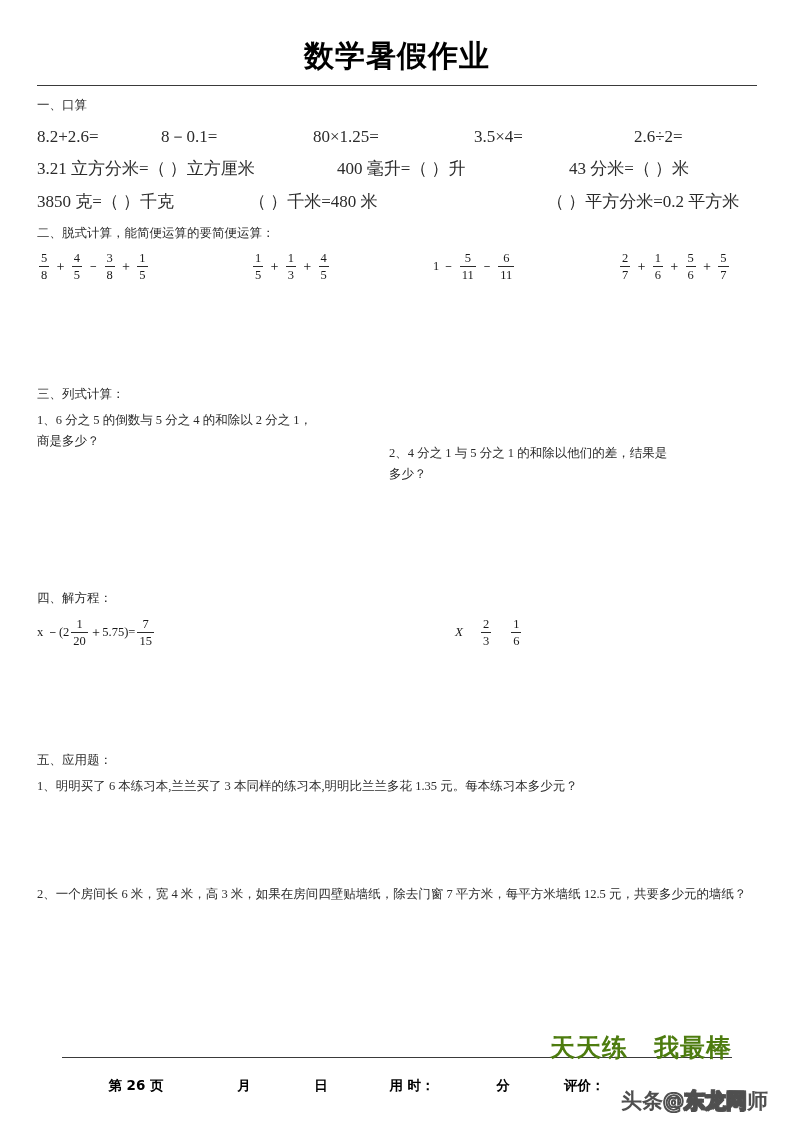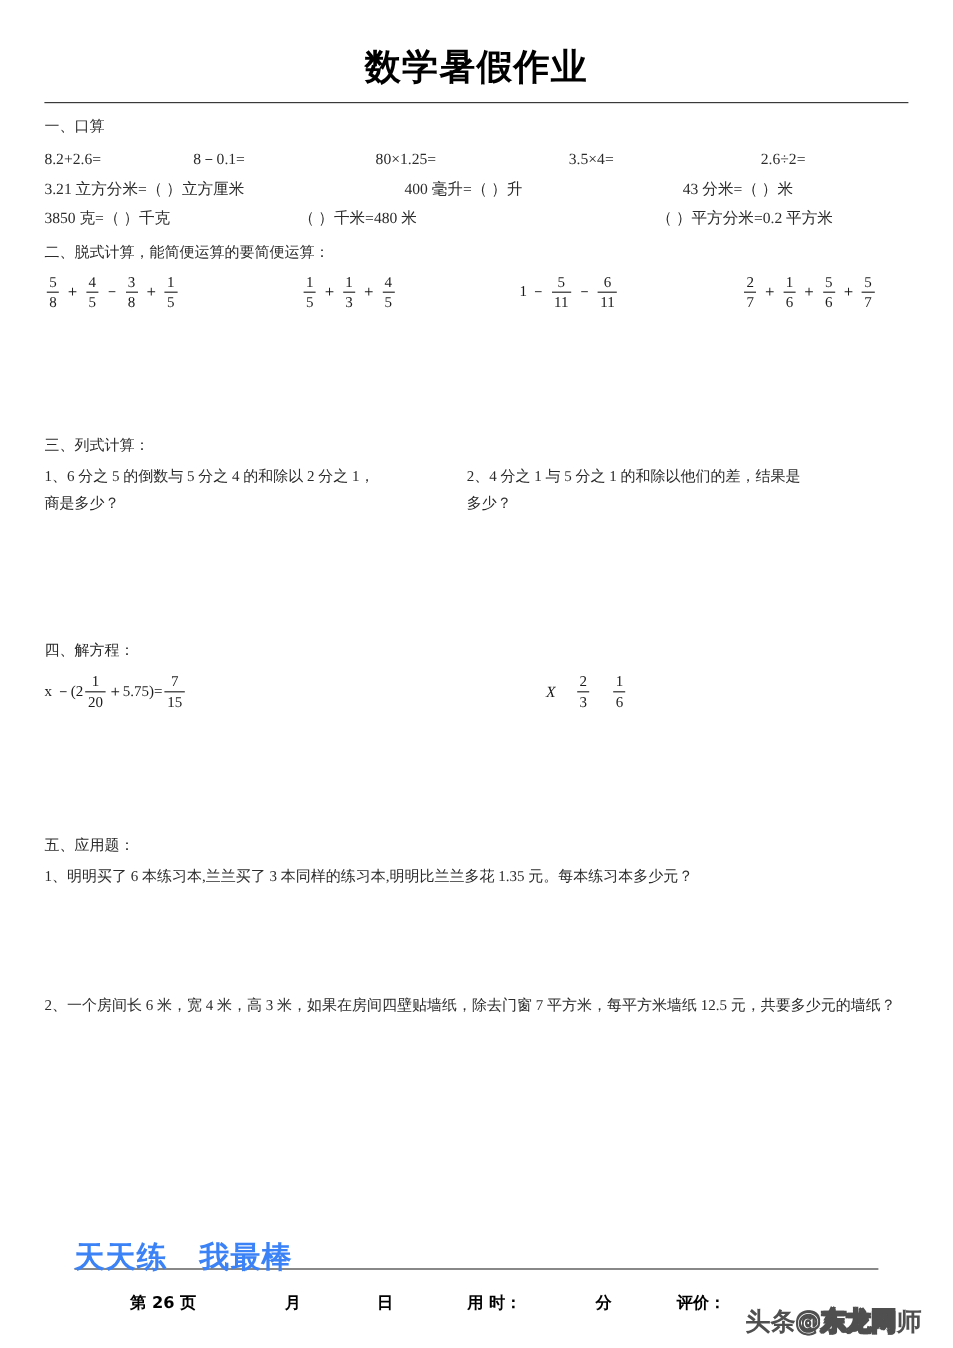--- a/index.html
+++ b/index.html
@@ -43,21 +43,21 @@
   
   .sec-head {
     font-size: 12.5px;
     margin: 0 0 7px 0;
     color: #2b2b2b;
   }
 
   
   .oral-row {
     display: flex;
-    font-size: 13px;
+    font-size: 17px;
     line-height: 1.9;
     color: #2b2b2b;
     white-space: nowrap;
   }
   .oral-row .cell { flex: 0 0 auto; }
   .r1 .c1 { width: 124px; }
   .r1 .c2 { width: 152px; }
   .r1 .c3 { width: 161px; }
   .r1 .c4 { width: 160px; }
   .r1 .c5 { width: auto; }
@@ -113,21 +113,21 @@
 
   
   .sp-tall   { height: 104px; }
   .sp-mid    { height: 86px; }
 
   .two-col {
     display: flex;
     margin-top: 2px;
   }
   .two-col .col-l { width: 352px; flex: 0 0 352px; }
-  .two-col .col-r { flex: 1 1 auto; }
+  .two-col .col-r { flex: 1 1 auto; margin-top: 33px; }
   .two-col p {
     margin: 0;
     font-size: 12.5px;
     line-height: 1.72;
     color: #2b2b2b;
   }
 
   
   .eq-row {
     display: flex;
@@ -163,25 +163,25 @@
     left: 0;
     right: 0;
     top: 26px;
     border-top: 1.3px solid #3a3a3a;
   }
   .footer-slogan {
     position: absolute;
     left: 0;
     right: 0;
     top: 0;
-    text-align: left;
+    text-align: right;
     font-family: "DejaVu Sans", sans-serif;
     font-weight: bold;
     font-size: 25px;
-    color: #3b82f6;
+    color: #4d7c0f;
     letter-spacing: 1px;
   }
   .footer-slogan .gap { display: inline-block; width: 26px; }
   .footer-meta {
     display: flex;
     align-items: center;
     font-family: "DejaVu Sans", sans-serif;
     font-size: 13.5px;
     font-weight: bold;
     color: #000;

